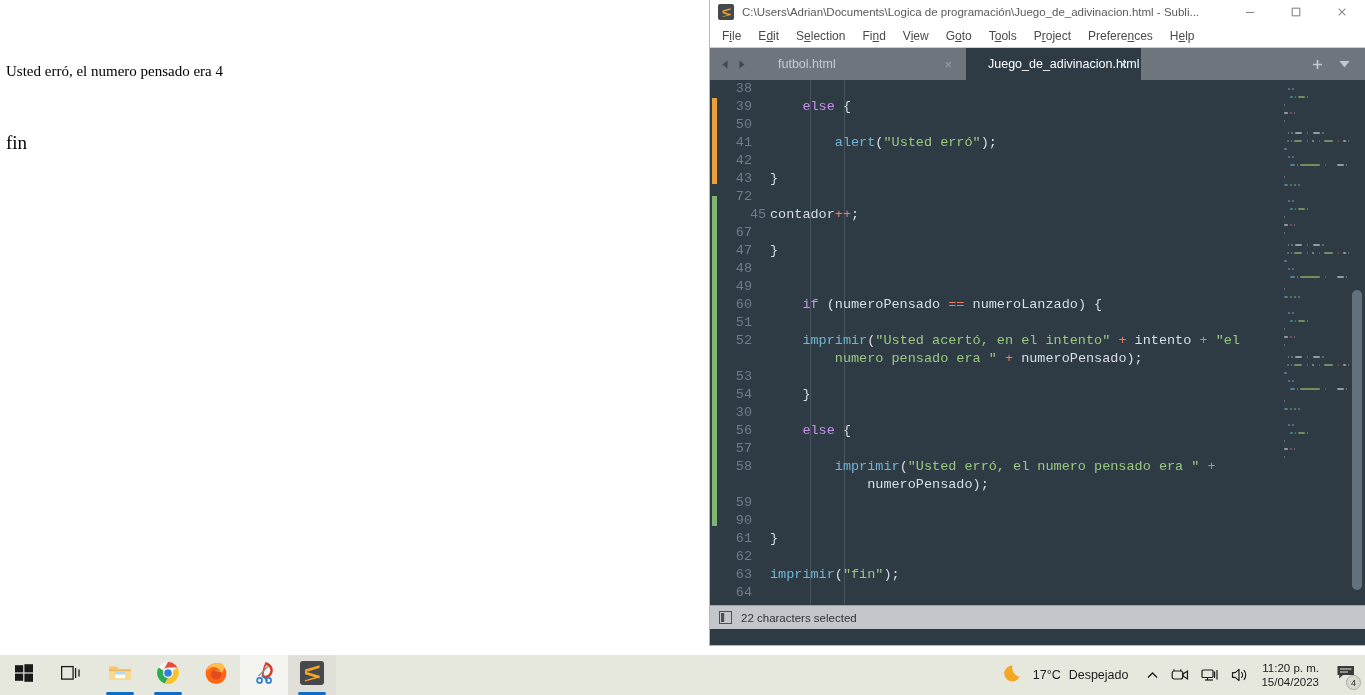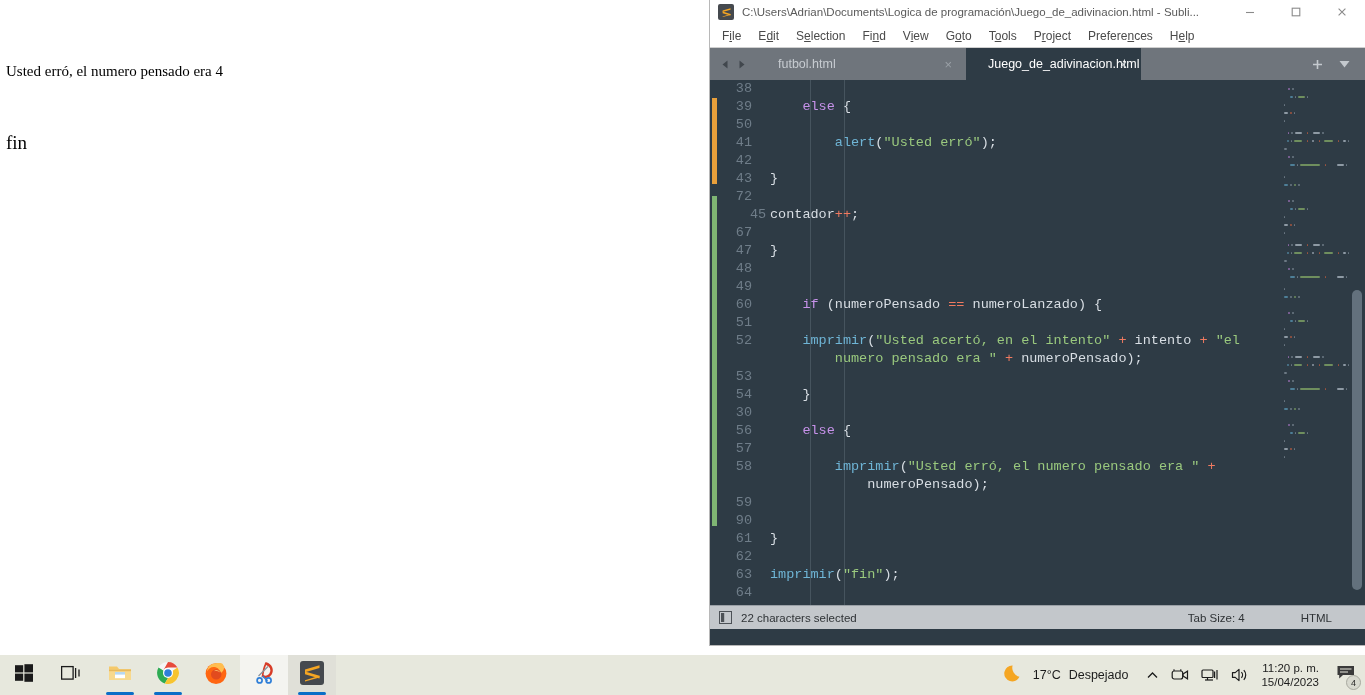--- a/index.html
+++ b/index.html
@@ -693,24 +693,20 @@
     </div>
 
     <div class="st-statusbar">
       <span class="sb-icon">
         <svg width="13" height="13" viewBox="0 0 13 13">
           <rect x="0.5" y="0.5" width="12" height="12" fill="none" stroke="#4c5156" stroke-width="1"></rect>
           <rect x="2" y="2" width="3.2" height="9" fill="#4c5156"></rect>
         </svg>
       </span>
       <span class="sb-text">22 characters selected</span>
-      <div class="sb-right">
-        <span class="sb-tabsize">Tab Size: 4</span>
-        <span class="sb-syntax">HTML</span>
-      </div>
     </div>
   </div>
 
   <div class="taskbar">
     <div class="tb-left">
 
       <div class="tb-btn">
         <span>
           <svg width="20" height="20" viewBox="0 0 20 20">
             <rect x="1" y="2.2" width="8.2" height="7.2" fill="#1a1a1a"></rect>

